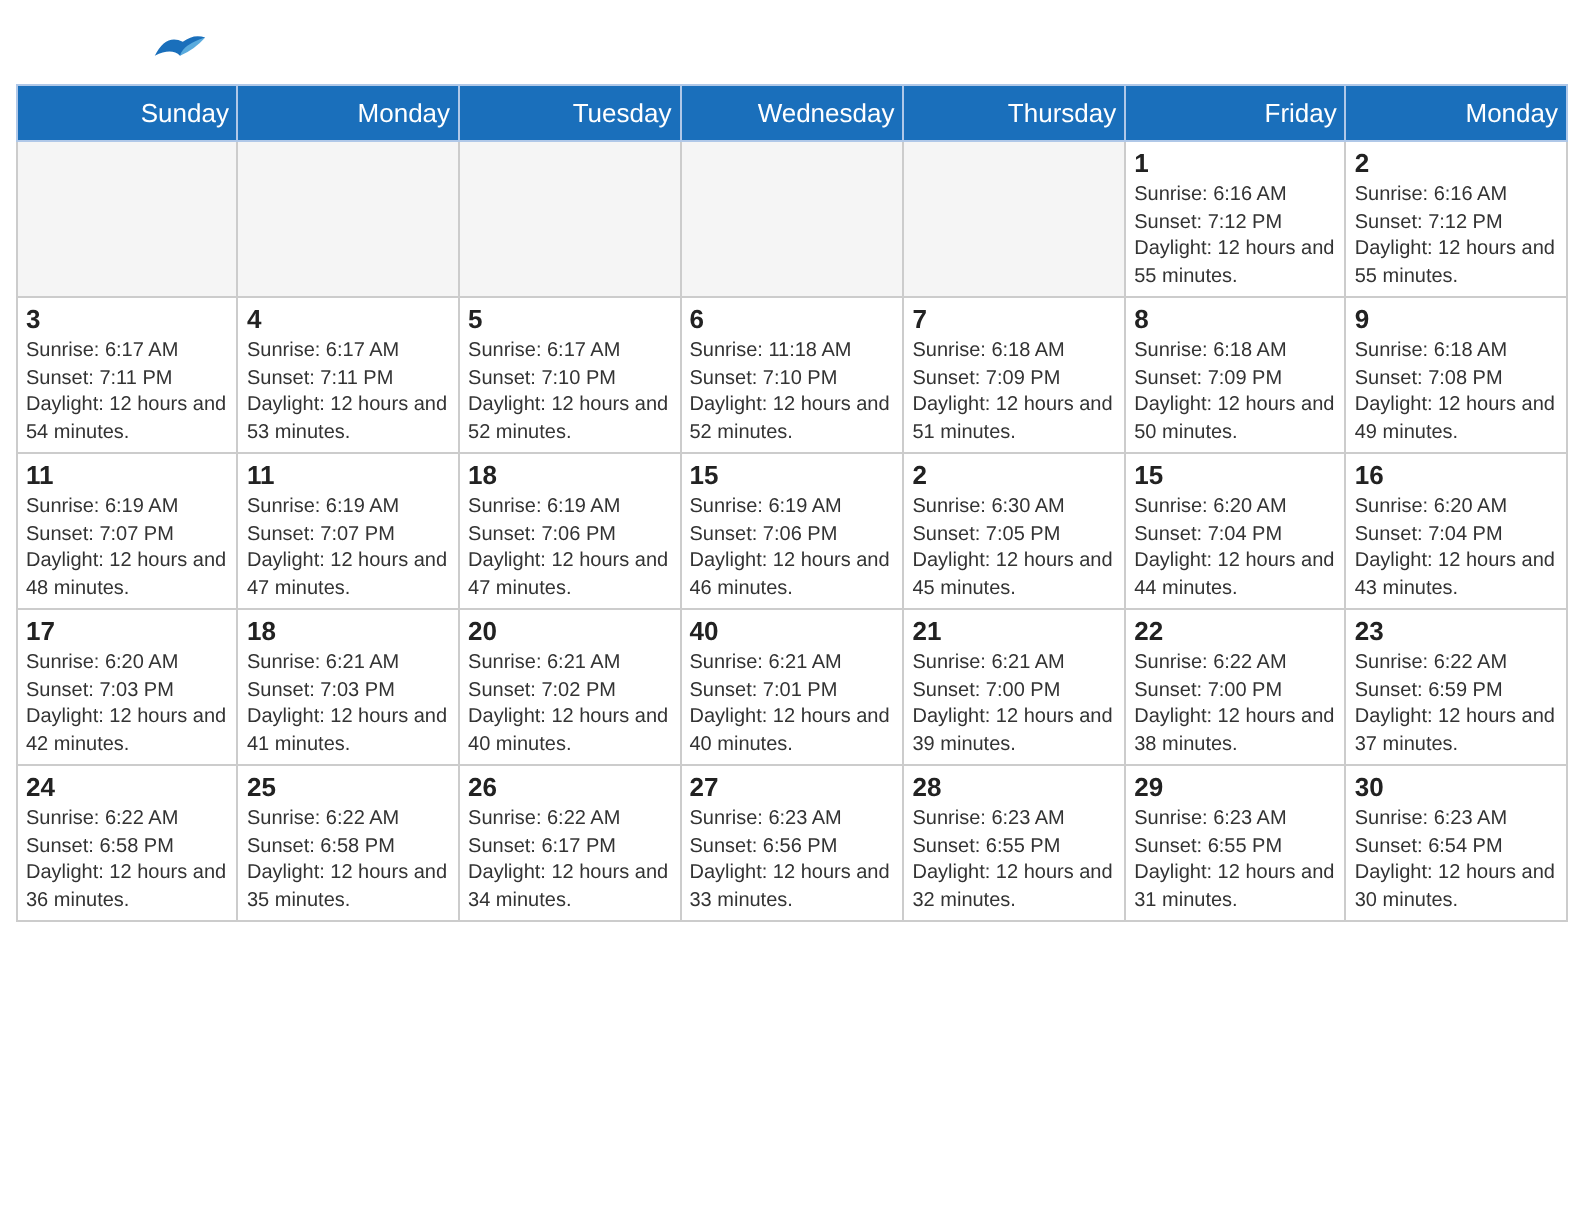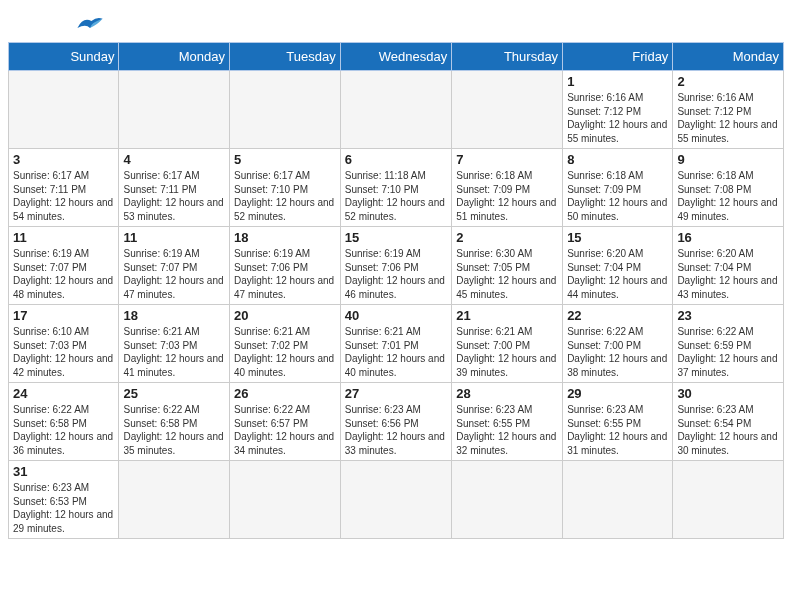--- a/index.html
+++ b/index.html
@@ -247,21 +247,21 @@
             <span class="day-num">16</span>
             <div class="day-info">Sunrise: 6:20 AM
 Sunset: 7:04 PM
 Daylight: 12 hours
 and 43 minutes.</div>
           </td>
         </tr>
         <tr>
           <td>
             <span class="day-num">17</span>
-            <div class="day-info">Sunrise: 6:10 AM
+            <div class="day-info">Sunrise: 6:20 AM
 Sunset: 7:03 PM
 Daylight: 12 hours
 and 42 minutes.</div>
           </td>
           <td>
             <span class="day-num">18</span>
             <div class="day-info">Sunrise: 6:21 AM
 Sunset: 7:03 PM
 Daylight: 12 hours
 and 41 minutes.</div>
@@ -313,21 +313,21 @@
           <td>
             <span class="day-num">25</span>
             <div class="day-info">Sunrise: 6:22 AM
 Sunset: 6:58 PM
 Daylight: 12 hours
 and 35 minutes.</div>
           </td>
           <td>
             <span class="day-num">26</span>
             <div class="day-info">Sunrise: 6:22 AM
-Sunset: 6:57 PM
+Sunset: 6:17 PM
 Daylight: 12 hours
 and 34 minutes.</div>
           </td>
           <td>
             <span class="day-num">27</span>
             <div class="day-info">Sunrise: 6:23 AM
 Sunset: 6:56 PM
 Daylight: 12 hours
 and 33 minutes.</div>
           </td>
@@ -345,31 +345,16 @@
 Daylight: 12 hours
 and 31 minutes.</div>
           </td>
           <td>
             <span class="day-num">30</span>
             <div class="day-info">Sunrise: 6:23 AM
 Sunset: 6:54 PM
 Daylight: 12 hours
 and 30 minutes.</div>
           </td>
-        </tr>
-        <tr>
-          <td>
-            <span class="day-num">31</span>
-            <div class="day-info">Sunrise: 6:23 AM
-Sunset: 6:53 PM
-Daylight: 12 hours
-and 29 minutes.</div>
-          </td>
-          <td class="last-row"></td>
-          <td class="last-row"></td>
-          <td class="last-row"></td>
-          <td class="last-row"></td>
-          <td class="last-row"></td>
-          <td class="last-row"></td>
         </tr>
       </tbody>
   </table>
 </div>
 
 </body></html>

